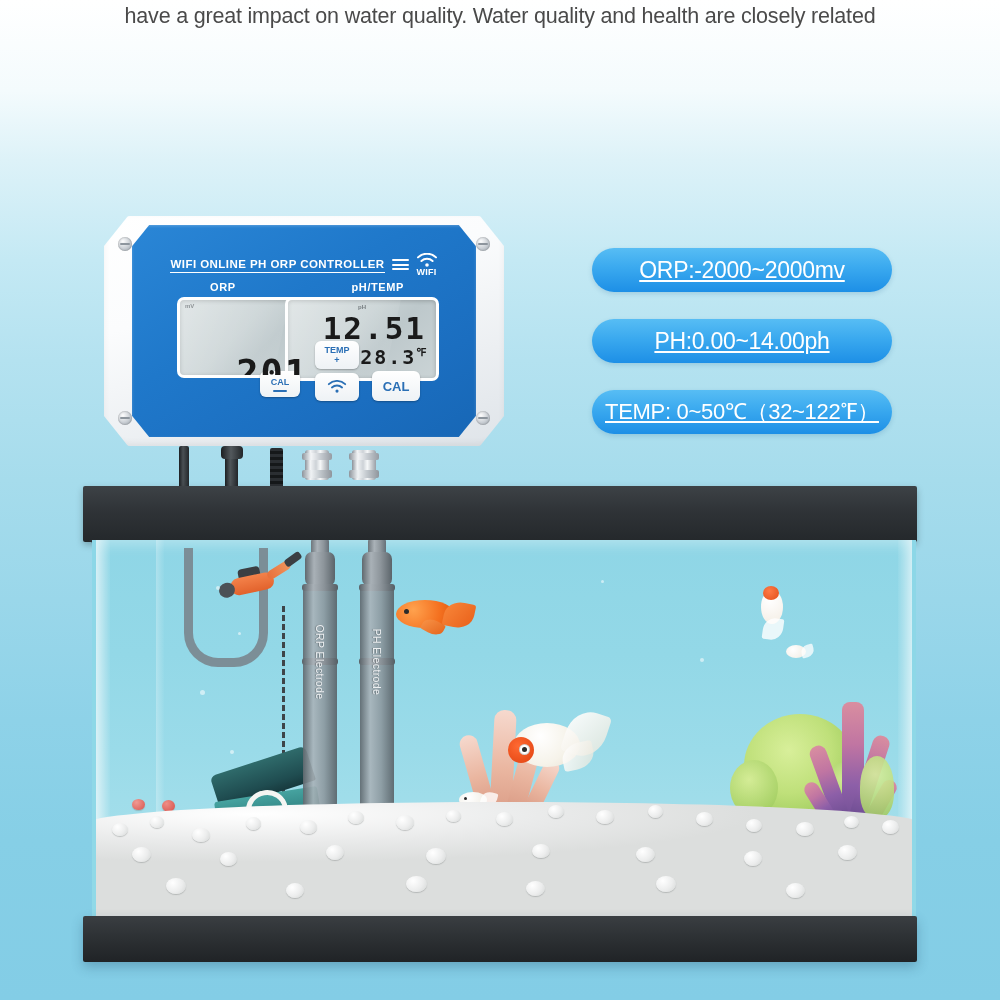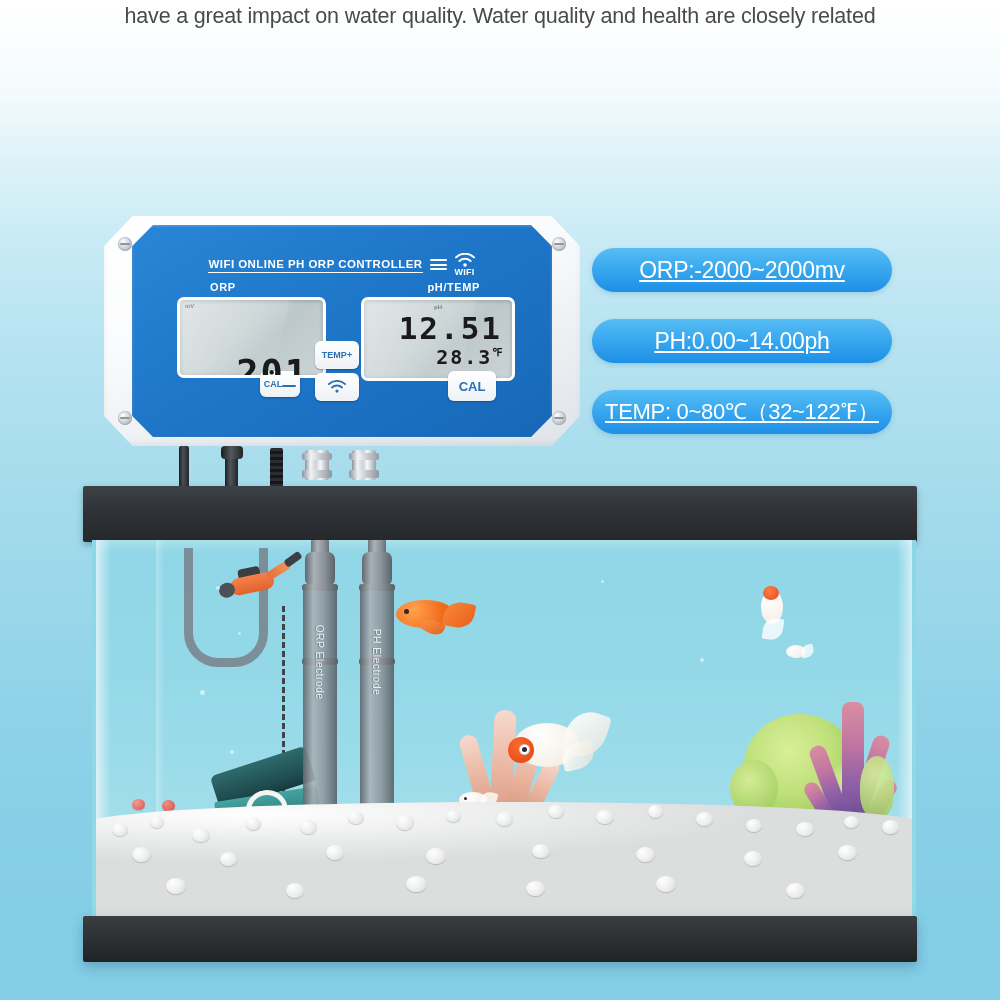--- a/index.html
+++ b/index.html
@@ -26,21 +26,21 @@
     background:linear-gradient(180deg,#57bdf4 0%,#3aa9ef 45%,#1d8fe6 100%);
     color:#ffffff;font-size:23px;line-height:44px;text-align:center;
     margin-bottom:27px;white-space:nowrap;
     box-shadow:0 2px 5px rgba(20,90,140,.18);
     letter-spacing:-0.3px;
     text-decoration:underline;
   }
   .badge.b3{font-size:22px;}
 
   
-  .device{position:absolute;left:104px;top:216px;width:476px;height:230px;}
+  .device{position:absolute;left:104px;top:216px;width:400px;height:230px;}
   .dev-shell{
     position:absolute;inset:0;border-radius:26px;
     background:linear-gradient(165deg,#ffffff 0%,#fbfcfd 35%,#eceff2 70%,#dfe4e9 100%);
     box-shadow:0 8px 18px rgba(40,80,110,.22), inset 0 -3px 6px rgba(0,0,0,.06);
     clip-path:polygon(6% 0,94% 0,100% 13%,100% 87%,94% 100%,6% 100%,0 87%,0 13%);
   }
   .dev-face{
     position:absolute;left:28px;top:9px;right:28px;bottom:9px;
     background:linear-gradient(150deg,#2a86d6 0%,#1f78ca 40%,#1b6ec0 75%,#1767b6 100%);
     border-radius:4px;
@@ -76,21 +76,21 @@
   .lcd-unit2{position:absolute;left:50%;transform:translateX(-50%);top:4px;font-size:6px;color:#5d6569;font-weight:bold;}
   .digits{font-family:"DejaVu Sans Mono",monospace;font-weight:bold;color:#1a1a1a;
     text-align:right;letter-spacing:2px;position:relative;z-index:2;}
   .d-orp{font-size:37px;line-height:75px;padding-right:14px;margin-top:36px;}
   .d-ph{font-size:31px;line-height:1;padding:13px 10px 0 0;}
   .d-temp{font-size:20px;line-height:1;padding:3px 8px 0 0;}
   .d-temp small{font-size:11px;vertical-align:super;}
 
   .btn{position:absolute;background:linear-gradient(180deg,#ffffff,#eef2f5);
     border-radius:6px;box-shadow:0 1px 2px rgba(0,0,0,.28);
-    display:flex;align-items:center;justify-content:center;
+    display:flex;flex-direction:column;align-items:center;justify-content:center;
     color:#2a6fb5;font-weight:bold;}
   .btn-cal-minus{left:128px;bottom:40px;width:40px;height:26px;font-size:9px;}
   .btn-cal-minus i{display:block;width:14px;height:2px;background:#2a6fb5;margin-top:3px;border-radius:1px;}
   .btn-temp{left:183px;bottom:68px;width:44px;height:28px;font-size:9px;line-height:1.15;}
   .btn-wifi{left:183px;bottom:36px;width:44px;height:28px;}
   .btn-cal{right:56px;bottom:36px;width:48px;height:30px;font-size:13px;}
 
   
   .conn{position:absolute;}
   .cyl{position:absolute;border-radius:2px;}
@@ -198,21 +198,21 @@
 
 <div class="stage">
 
   <div class="hdr">
     <div class="hdr-sub" style="margin-top:2px">have a great impact on water quality. Water quality and health are closely related</div>
   </div>
 
   <div class="badges">
     <div class="badge">ORP:-2000~2000mv</div>
     <div class="badge">PH:0.00~14.00ph</div>
-    <div class="badge b3">TEMP: 0~80℃（32~122℉）</div>
+    <div class="badge b3">TEMP: 0~50℃（32~122℉）</div>
   </div>
 
   <div class="device">
     <div class="dev-shell"></div>
     <div class="screw sc-tl"></div>
     <div class="screw sc-tr"></div>
     <div class="screw sc-bl"></div>
     <div class="screw sc-br"></div>
 
     <div class="dev-face">

